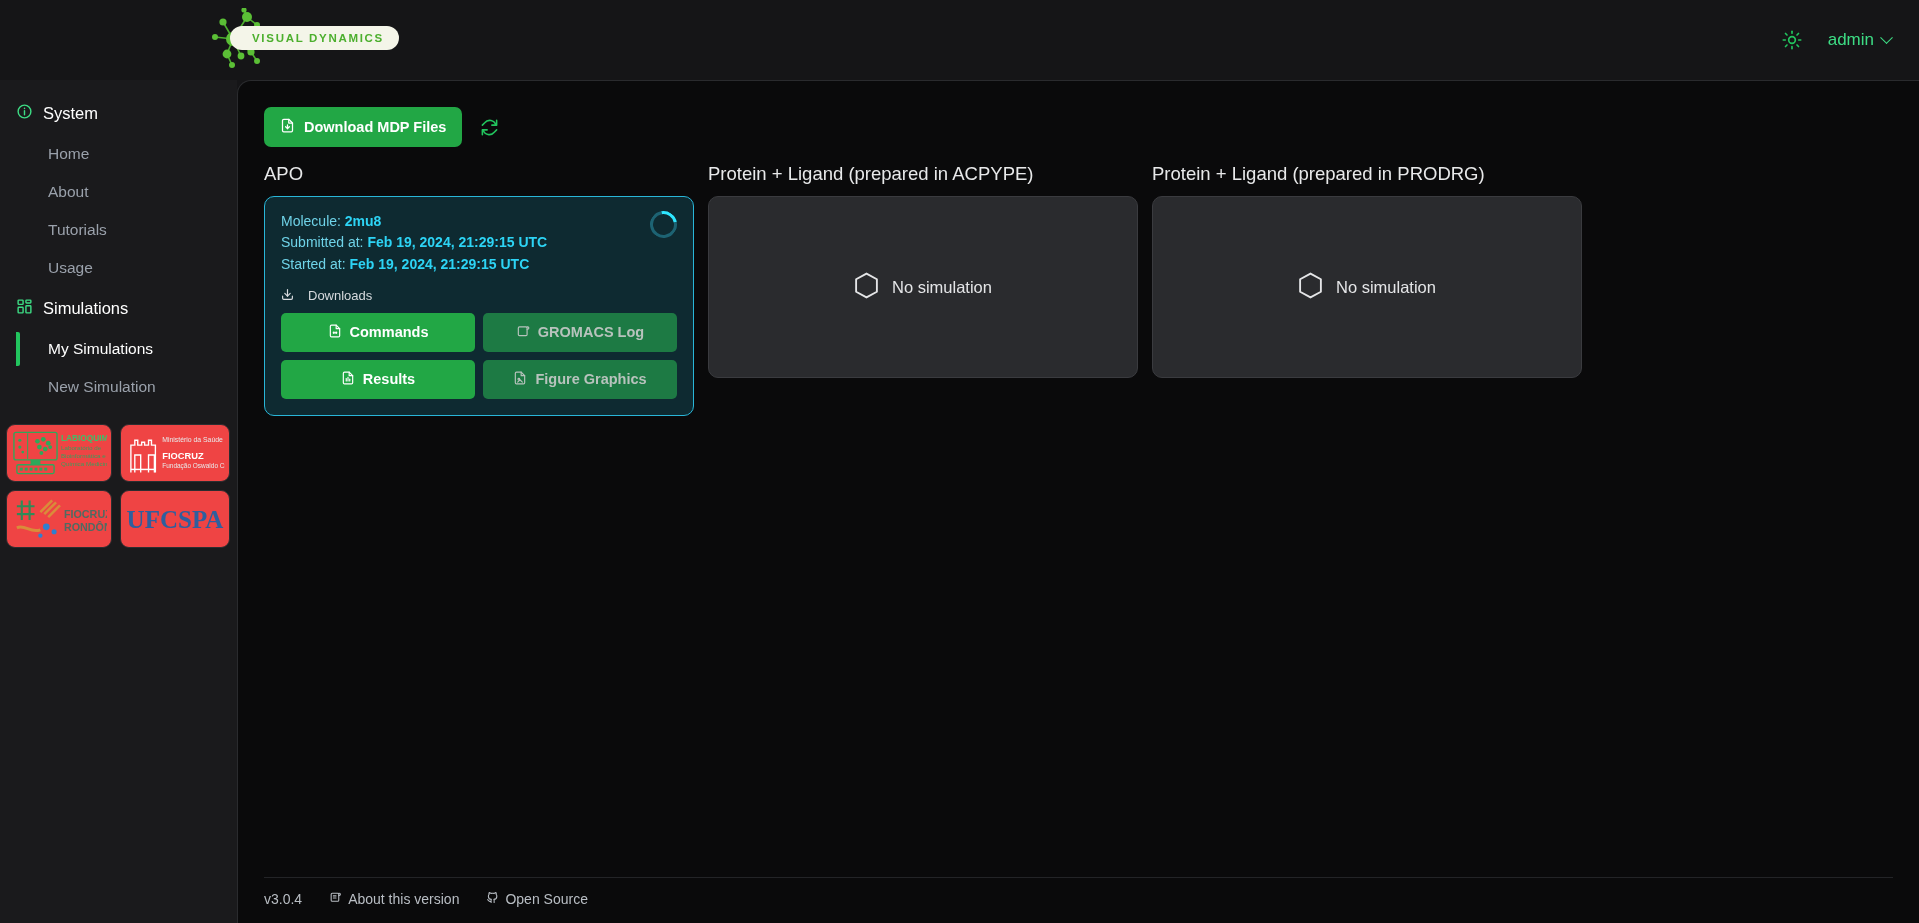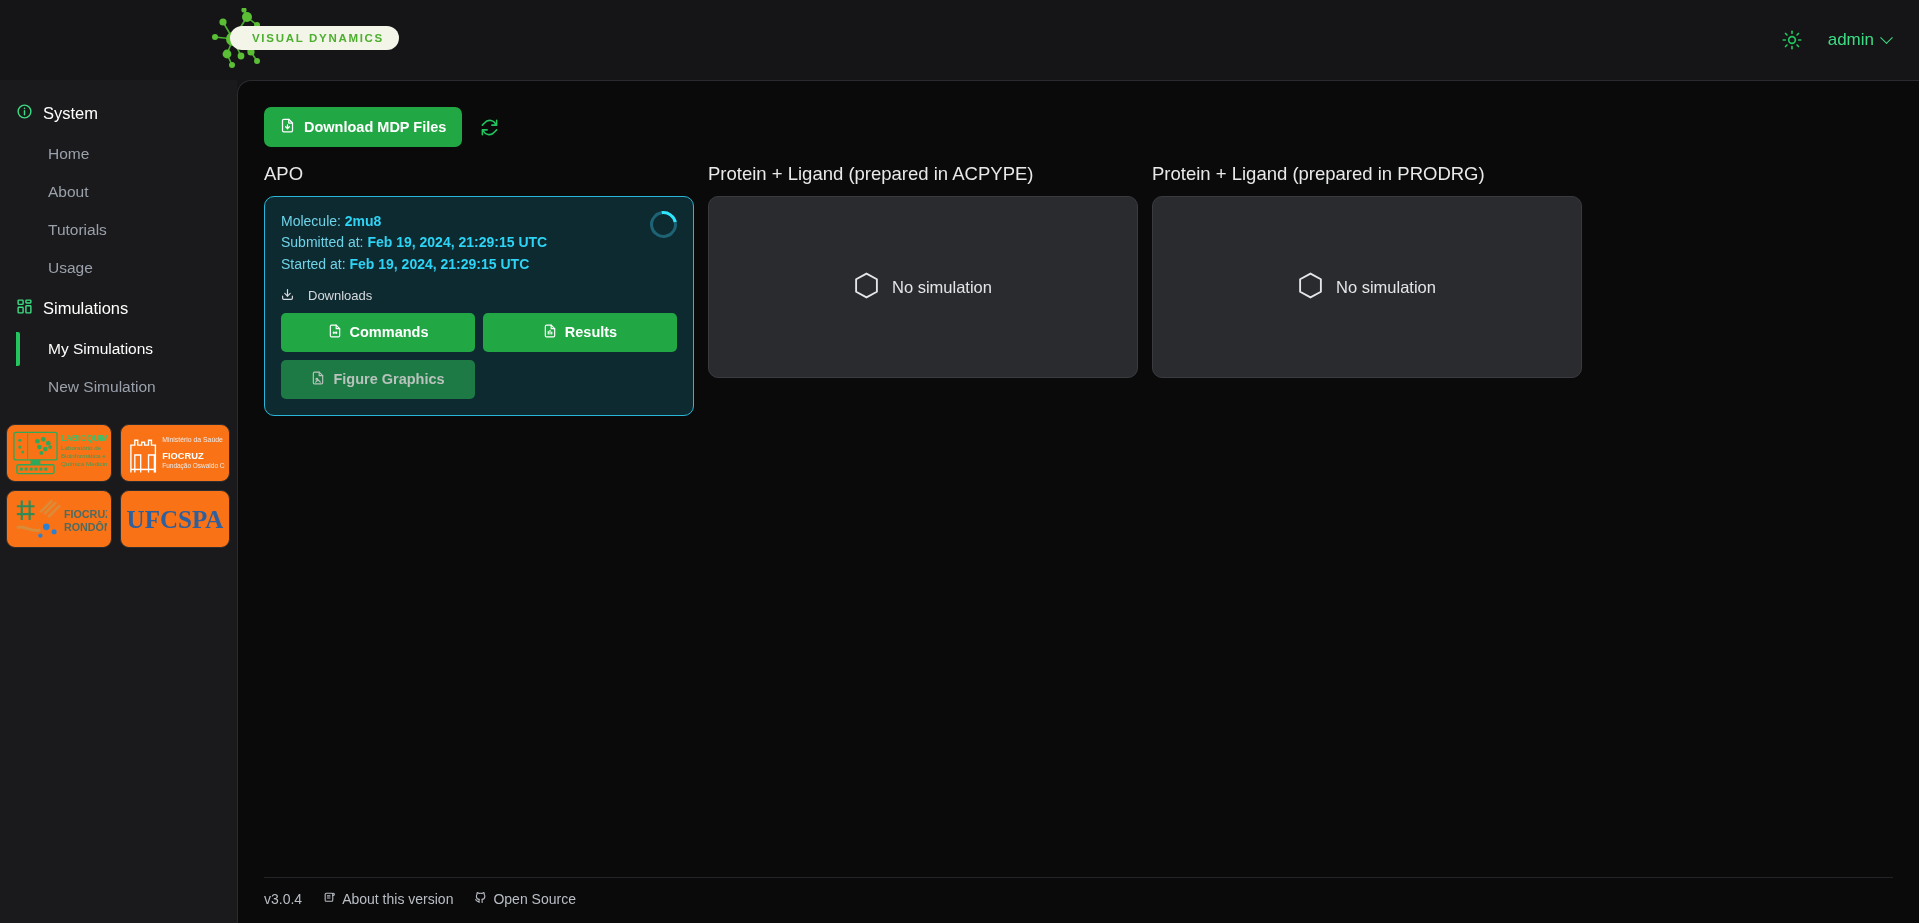--- a/index.html
+++ b/index.html
@@ -71,21 +71,21 @@
     content:""; position:absolute; left:0; top:2px; bottom:2px;
     width: 4px; background: #22c55e; border-radius: 0 2px 2px 0;
   }
   .sidebar-spacer { flex: 0 0 18px; }
   .logo-grid {
     display: grid; grid-template-columns: 106px 110px;
     gap: 8px 8px; padding: 0 6px;
   }
   .logo-box {
     height: 58px; border-radius: 9px;
-    background: #f97316; border: 1px solid #2c2d30;
+    background: #ef4444; border: 1px solid #2c2d30;
     display: flex; align-items: center; justify-content: center;
     overflow: hidden; padding: 4px;
   }
   .sidebar-fill { flex: 1; }
 
   
   .main {
     flex: 1; min-width: 0;
     background: #0a0a0b;
     border-top-left-radius: 14px;
@@ -139,21 +139,21 @@
     background: #2a2b2e; border: 1px solid #3a3b3f;
     border-radius: 10px; height: 182px;
     display: flex; align-items: center; justify-content: center;
     gap: 13px; color: #e4e5e7; font-size: 16.5px;
   }
 
   .main-fill { flex: 1; }
   .footer {
     border-top: 1px solid #232427;
     padding: 13px 0 16px 0;
-    display: flex; align-items: flex-end; gap: 21px;
+    display: flex; align-items: flex-end; gap: 27px;
     color: #b9bec4; font-size: 14px;
   }
   .footer .flink { display: inline-flex; align-items: center; gap: 6px; cursor: pointer; }
 </style>
 </head>
 <body>
 
 <div class="app">
 
   <div class="header">
@@ -401,20 +401,29 @@
                   <svg width="14" height="14" viewBox="0 0 24 24" fill="none" stroke="#ffffff" stroke-width="2" stroke-linecap="round" stroke-linejoin="round">
                     <path d="M14 2H6a2 2 0 0 0-2 2v16a2 2 0 0 0 2 2h12a2 2 0 0 0 2-2V8z"></path>
                     <polyline points="14 2 14 8 20 8"></polyline>
                       <circle cx="10" cy="15" r="1" fill="#ffffff"></circle>
                       <circle cx="14" cy="15" r="1" fill="#ffffff"></circle>
                   </svg>
                 </span>
                 <span>Commands</span>
               </button>
 
+              <button class="cbtn muted">
+                <span>
+                  <svg width="14" height="14" viewBox="0 0 24 24" fill="none" stroke="#b8c3bd" stroke-width="2" stroke-linecap="round" stroke-linejoin="round">
+                    <rect x="4" y="5" width="15" height="15" rx="2"></rect>
+                      <path d="M19 5h1a2 2 0 0 1 0 4h-1"></path>
+                  </svg>
+                </span>
+                <span>GROMACS Log</span>
+              </button>
 
               <button class="cbtn primary">
                 <span>
                   <svg width="14" height="14" viewBox="0 0 24 24" fill="none" stroke="#ffffff" stroke-width="2" stroke-linecap="round" stroke-linejoin="round">
                     <path d="M14 2H6a2 2 0 0 0-2 2v16a2 2 0 0 0 2 2h12a2 2 0 0 0 2-2V8z"></path>
                     <polyline points="14 2 14 8 20 8"></polyline>
                       <line x1="9" y1="17" x2="9" y2="13"></line>
                       <line x1="12" y1="17" x2="12" y2="11"></line>
                       <line x1="15" y1="17" x2="15" y2="14"></line>
                   </svg>

